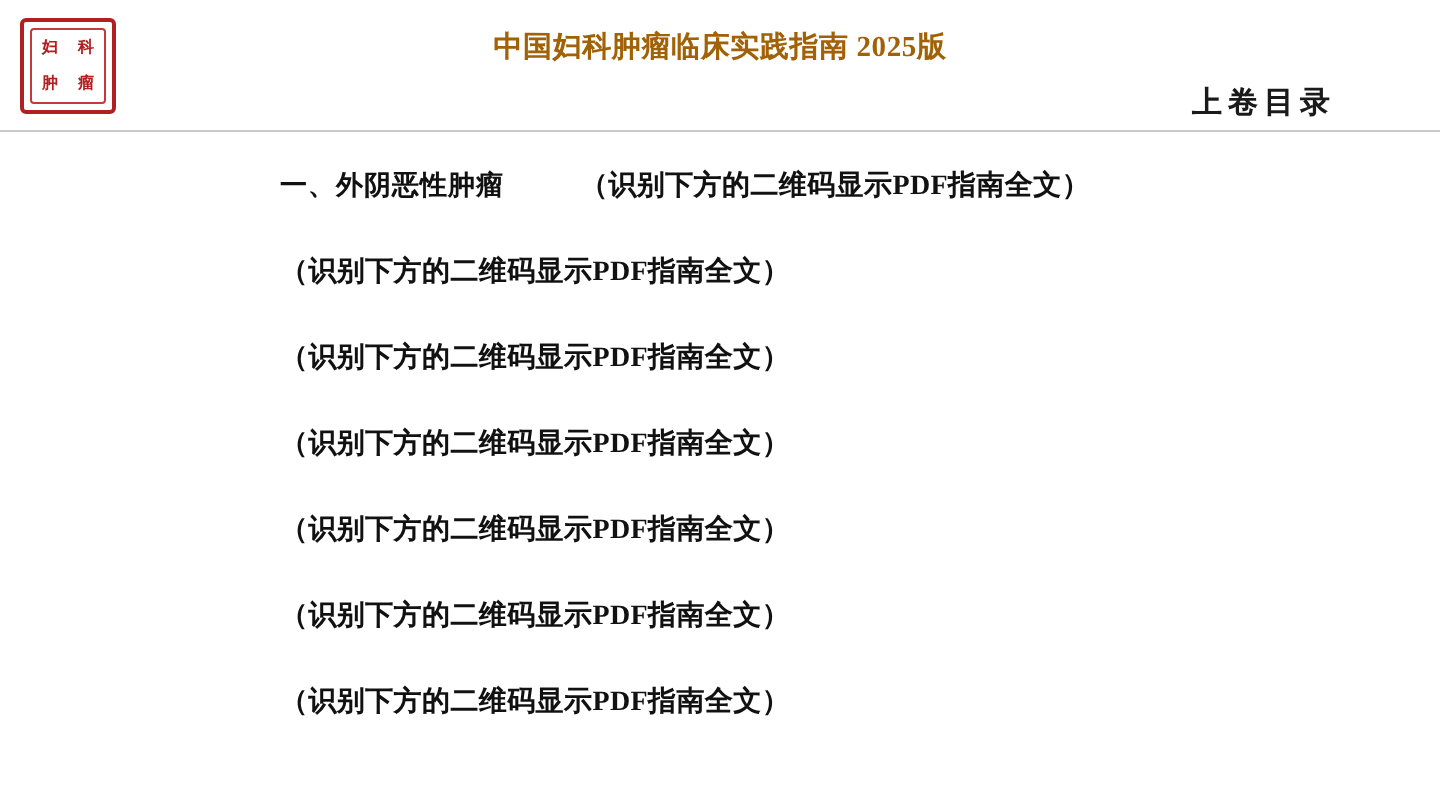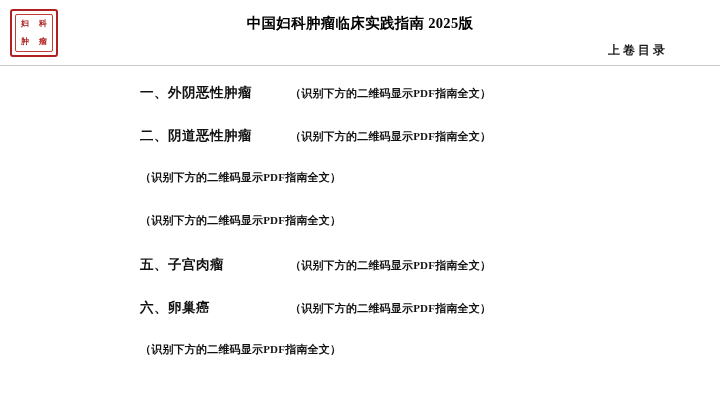--- a/index.html
+++ b/index.html
@@ -62,28 +62,28 @@
   }
 
   .doc-title {
     position: absolute;
     left: 0;
     right: 0;
     top: 14px;
     text-align: center;
     font-size: 14.5px;
     font-weight: bold;
-    color: #000000;
+    color: #a16207;
     letter-spacing: 0.3px;
   }
   .doc-subtitle {
     position: absolute;
     right: 52px;
     top: 42px;
-    font-size: 12px;
+    font-size: 15px;
     font-weight: bold;
     color: #1a1a1a;
     letter-spacing: 3px;
   }
   .rule {
     position: absolute;
     left: 0;
     right: 0;
     top: 65px;
     height: 1px;
@@ -109,21 +109,21 @@
   }
   .toc-title {
     font-size: 13.5px;
     font-weight: bold;
     color: #111111;
     white-space: nowrap;
     min-width: 150px;
     letter-spacing: 0.5px;
   }
   .toc-note {
-    font-size: 11px;
+    font-size: 14px;
     font-weight: bold;
     color: #111111;
     white-space: nowrap;
     letter-spacing: 0.2px;
   }
 </style>
 </head>
 <body>
 
 <div class="page">
@@ -145,39 +145,36 @@
   </div>
 
   <div class="toc">
 
     <div class="toc-row">
       <span class="toc-title">一、外阴恶性肿瘤</span>
       <span class="toc-note">（识别下方的二维码显示PDF指南全文）</span>
     </div>
 
     <div class="toc-row">
-      <span class="toc-title">二、阴道恶性肿瘤</span>
       <span class="toc-note">（识别下方的二维码显示PDF指南全文）</span>
     </div>
 
     <div class="toc-row">
       <span class="toc-note">（识别下方的二维码显示PDF指南全文）</span>
     </div>
 
     <div class="toc-row">
       <span class="toc-note">（识别下方的二维码显示PDF指南全文）</span>
     </div>
 
     <div class="toc-row">
-      <span class="toc-title">五、子宫肉瘤</span>
       <span class="toc-note">（识别下方的二维码显示PDF指南全文）</span>
     </div>
 
     <div class="toc-row">
-      <span class="toc-title">六、卵巢癌</span>
       <span class="toc-note">（识别下方的二维码显示PDF指南全文）</span>
     </div>
 
     <div class="toc-row">
       <span class="toc-note">（识别下方的二维码显示PDF指南全文）</span>
     </div>
 
   </div>
 </div>
 

